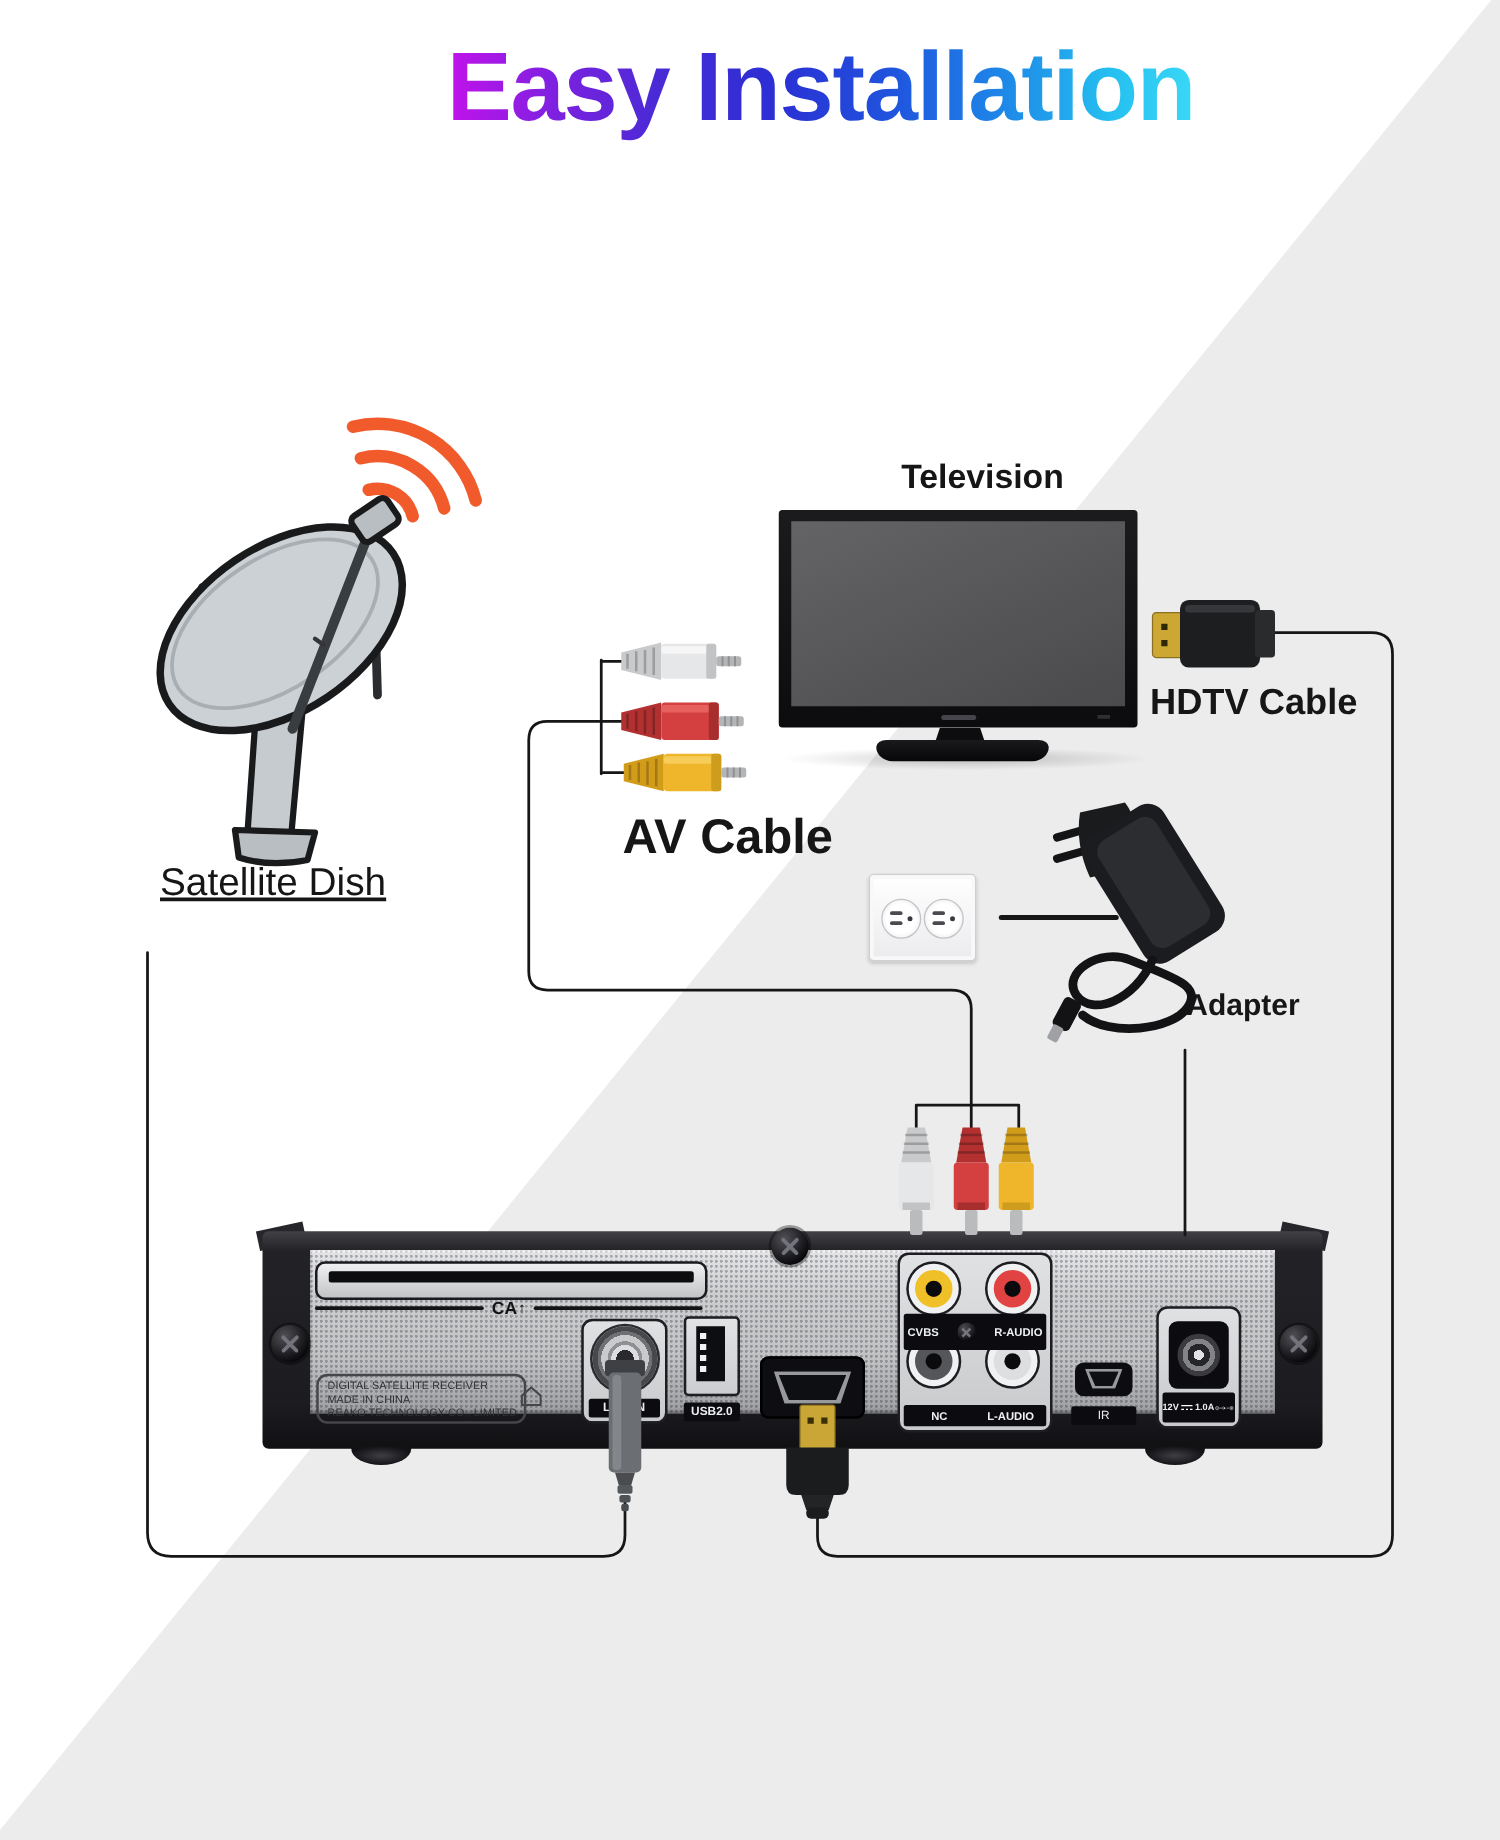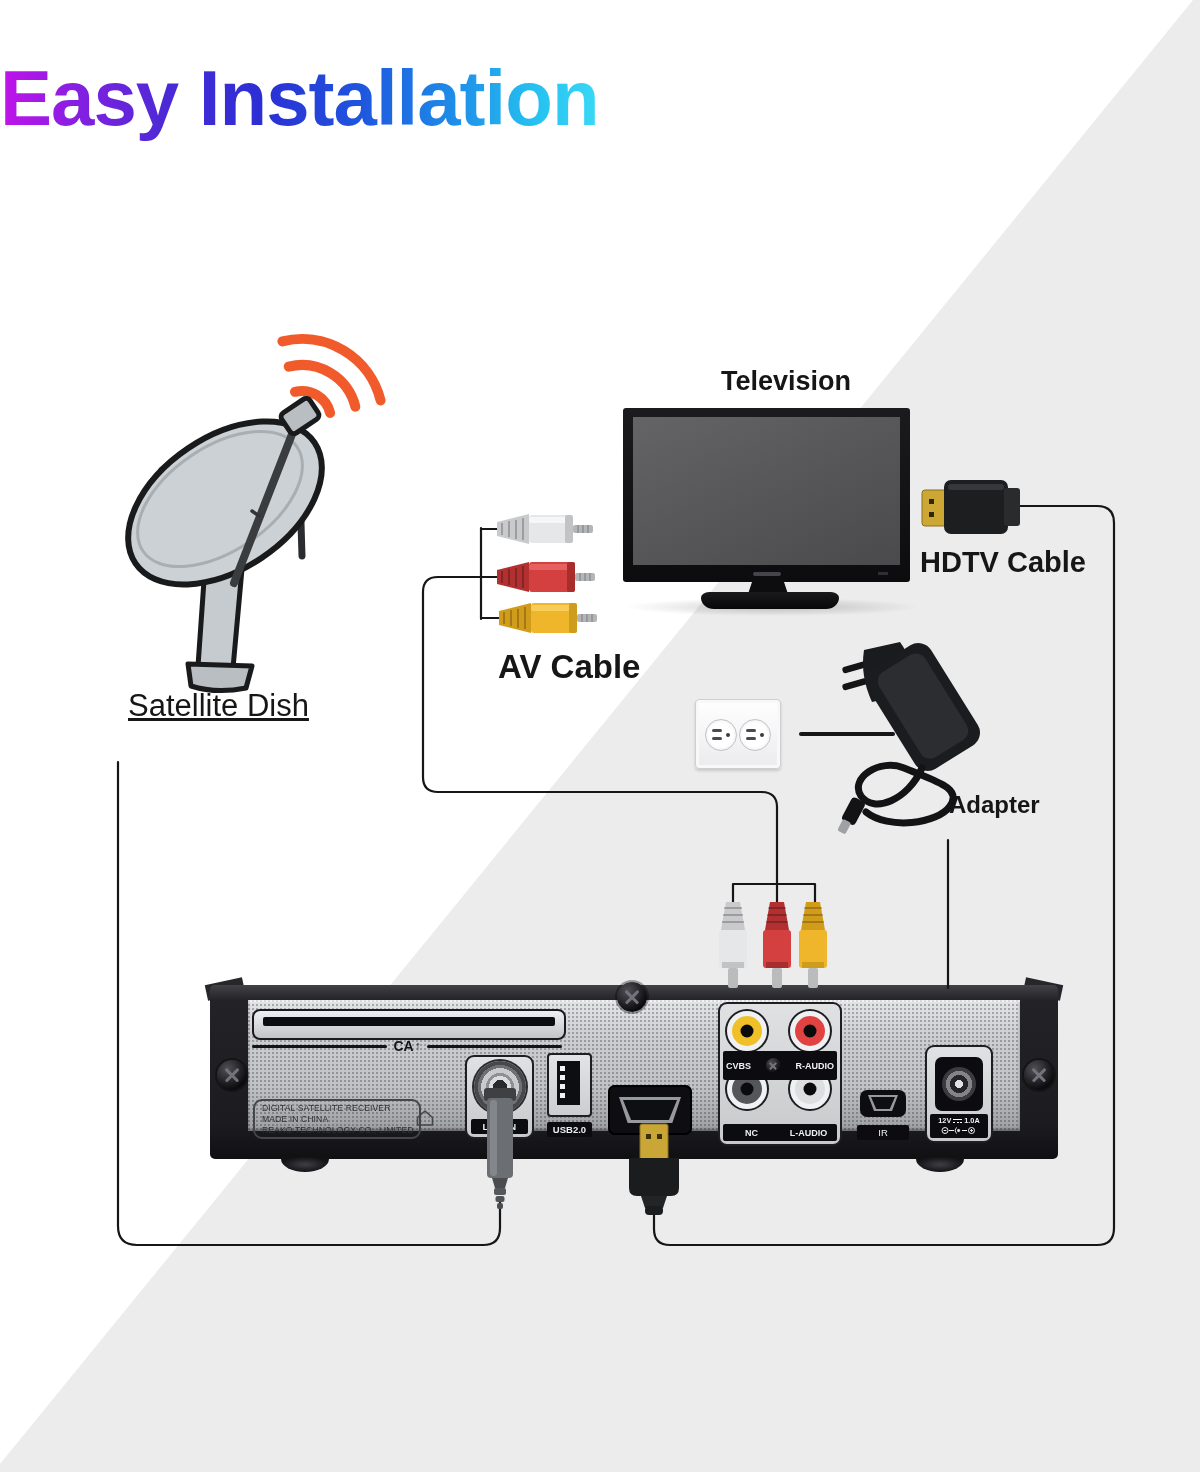--- a/index.html
+++ b/index.html
@@ -7,35 +7,35 @@
          font-family:"Liberation Sans","DejaVu Sans",sans-serif;}
   .bg-diag{position:absolute;inset:0;background:#ececec;
            clip-path:polygon(1193px 0px,1200px 0px,1200px 1472px,0px 1472px,0px 1464px);}
   svg.layer{position:absolute;left:0;top:0;width:1200px;height:1472px;}
   .under{z-index:1}
   .devices{z-index:2}
   .over{z-index:3}
   .labels{z-index:4}
 
   
-  .title-wrap{position:absolute;left:0;top:53px;width:956px;text-align:left;z-index:4;}
+  .title-wrap{position:absolute;left:0;top:24px;width:956px;text-align:right;z-index:4;}
   .title{display:inline-block;font-size:78px;font-weight:bold;letter-spacing:-1px;color:#2b36d6;}
   @supports ((-webkit-background-clip:text) or (background-clip:text)){
     .title{background:linear-gradient(90deg,#c213ea 0%,#8020e0 14%,#4a2ad6 28%,#2b2fd4 44%,
             #1f55de 60%,#1e8ae8 75%,#25c0f0 89%,#3ad8f6 100%);
            -webkit-background-clip:text;background-clip:text;
            -webkit-text-fill-color:transparent;color:transparent;}
   }
 
   
   .lbl{position:absolute;color:#161616;font-weight:bold;white-space:nowrap;}
   .lbl-satellite{left:128px;top:688px;font-size:31px;font-weight:400;text-decoration:underline;}
   .lbl-tv{left:700px;top:366px;width:172px;text-align:center;font-size:27px;}
   .lbl-hdtv{left:920px;top:546px;font-size:29px;text-align:center;}
-  .lbl-av{left:498px;top:648px;font-size:33px;}
+  .lbl-av{left:498px;top:648px;font-size:39px;}
   .lbl-adapter{left:949px;top:791px;font-size:24px;}
 
   
   .tv-shadow{position:absolute;left:628px;top:598px;width:290px;height:18px;
     background:radial-gradient(ellipse at center,rgba(0,0,0,.20),rgba(0,0,0,0) 72%);}
   .tv-panel{position:absolute;left:623px;top:408px;width:287px;height:174px;
     background:linear-gradient(#1b1b1e,#0c0c0f);border-radius:3px;}
   .tv-screen{position:absolute;left:10px;top:9px;right:10px;bottom:17px;
     background:linear-gradient(155deg,#646467 0%,#58585b 45%,#4a4a4d 100%);}
   .tv-brand{position:absolute;bottom:6px;left:50%;transform:translateX(-50%);
@@ -154,21 +154,21 @@
   .ir-band{position:absolute;left:2px;right:2px;bottom:0;height:15px;background:#0c0c10;color:#eceef0;
     font-size:9.5px;font-weight:normal;text-align:center;line-height:15px;border-radius:2px;}
 
   .blk-pwr{left:715px;top:60px;width:64px;height:94px;}
   .pwr-square{position:absolute;left:8px;top:10px;width:48px;height:54px;background:#0c0c10;
     border-radius:7px;}
   .pwr-jack{position:absolute;left:50%;top:50%;transform:translate(-50%,-50%);
     width:34px;height:34px;border-radius:50%;
     background:radial-gradient(circle,#e2e2e4 0 4px,#26262a 4px 9px,#828487 9px 13px,#3a3a3f 13px);}
   .pwr-band{position:absolute;left:3px;right:3px;bottom:3px;height:24px;background:#0c0c10;
-    border-radius:2px;color:#f0f1f3;display:flex;flex-direction:column;align-items:center;
+    border-radius:2px;color:#f0f1f3;display:flex;flex-direction:row;align-items:center;
     justify-content:center;gap:1px;}
   .pwr-row1{display:flex;align-items:center;gap:2px;font-size:7.3px;font-weight:bold;line-height:8px;}
   .dc-sym{display:inline-block;width:9px;height:7px;
     background:linear-gradient(#fff,#fff) 0 1px/100% 1.4px no-repeat,
       repeating-linear-gradient(90deg,#fff 0 2px,transparent 2px 3.6px) 0 4.4px/100% 1.4px no-repeat;}
 
   .info-box{position:absolute;left:43px;top:114px;width:168px;height:40px;border:2px solid #45464a;
     border-radius:9px;box-sizing:border-box;padding:3px 5px 2px 7px;display:flex;align-items:center;
     color:#303134;}
   .info-lines{flex:1;font-size:8.6px;line-height:11px;letter-spacing:.1px;white-space:nowrap;}

